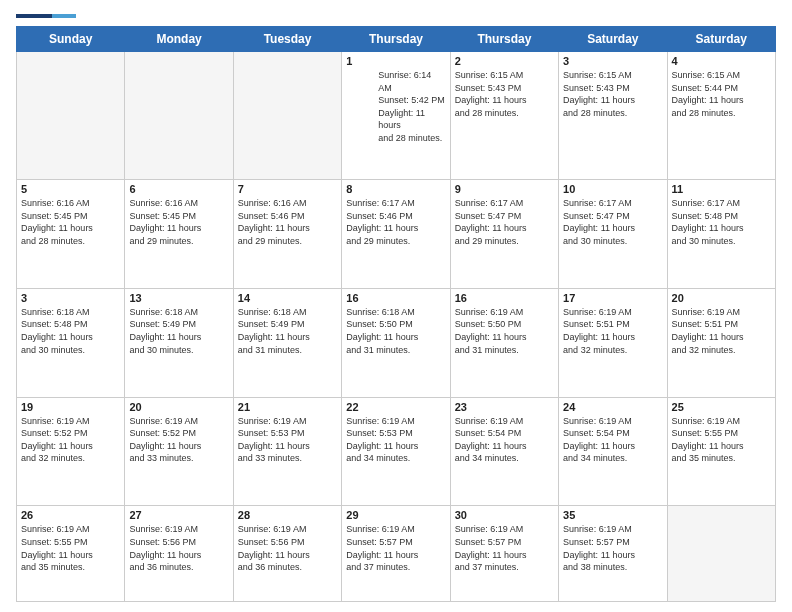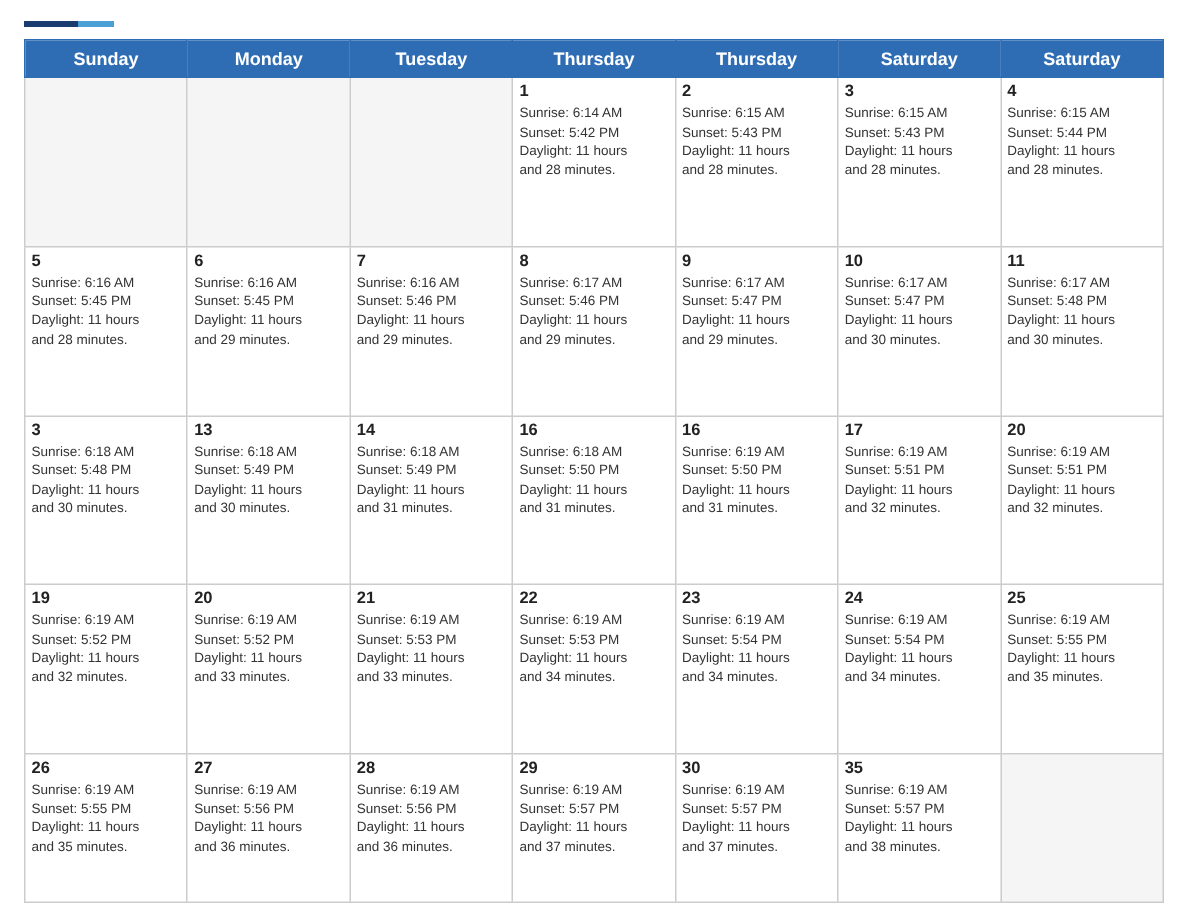--- a/index.html
+++ b/index.html
@@ -121,21 +121,21 @@
           <th>Saturday</th>
         </tr>
     </thead>
     <tbody id="cal-body">
         <tr>
           <td class="empty"></td>
           <td class="empty"></td>
           <td class="empty"></td>
           <td>
             <span class="day-number">1</span>
-            <div class="day-info" style="white-space: pre-line;">Sunrise: 6:14 AM
+            <div class="day-info" style="white-space: pre-line; margin-left: 32px;">Sunrise: 6:14 AM
 Sunset: 5:42 PM
 Daylight: 11 hours
 and 28 minutes.</div>
           </td>
           <td>
             <span class="day-number">2</span>
             <div class="day-info" style="white-space: pre-line;">Sunrise: 6:15 AM
 Sunset: 5:43 PM
 Daylight: 11 hours
 and 28 minutes.</div>

